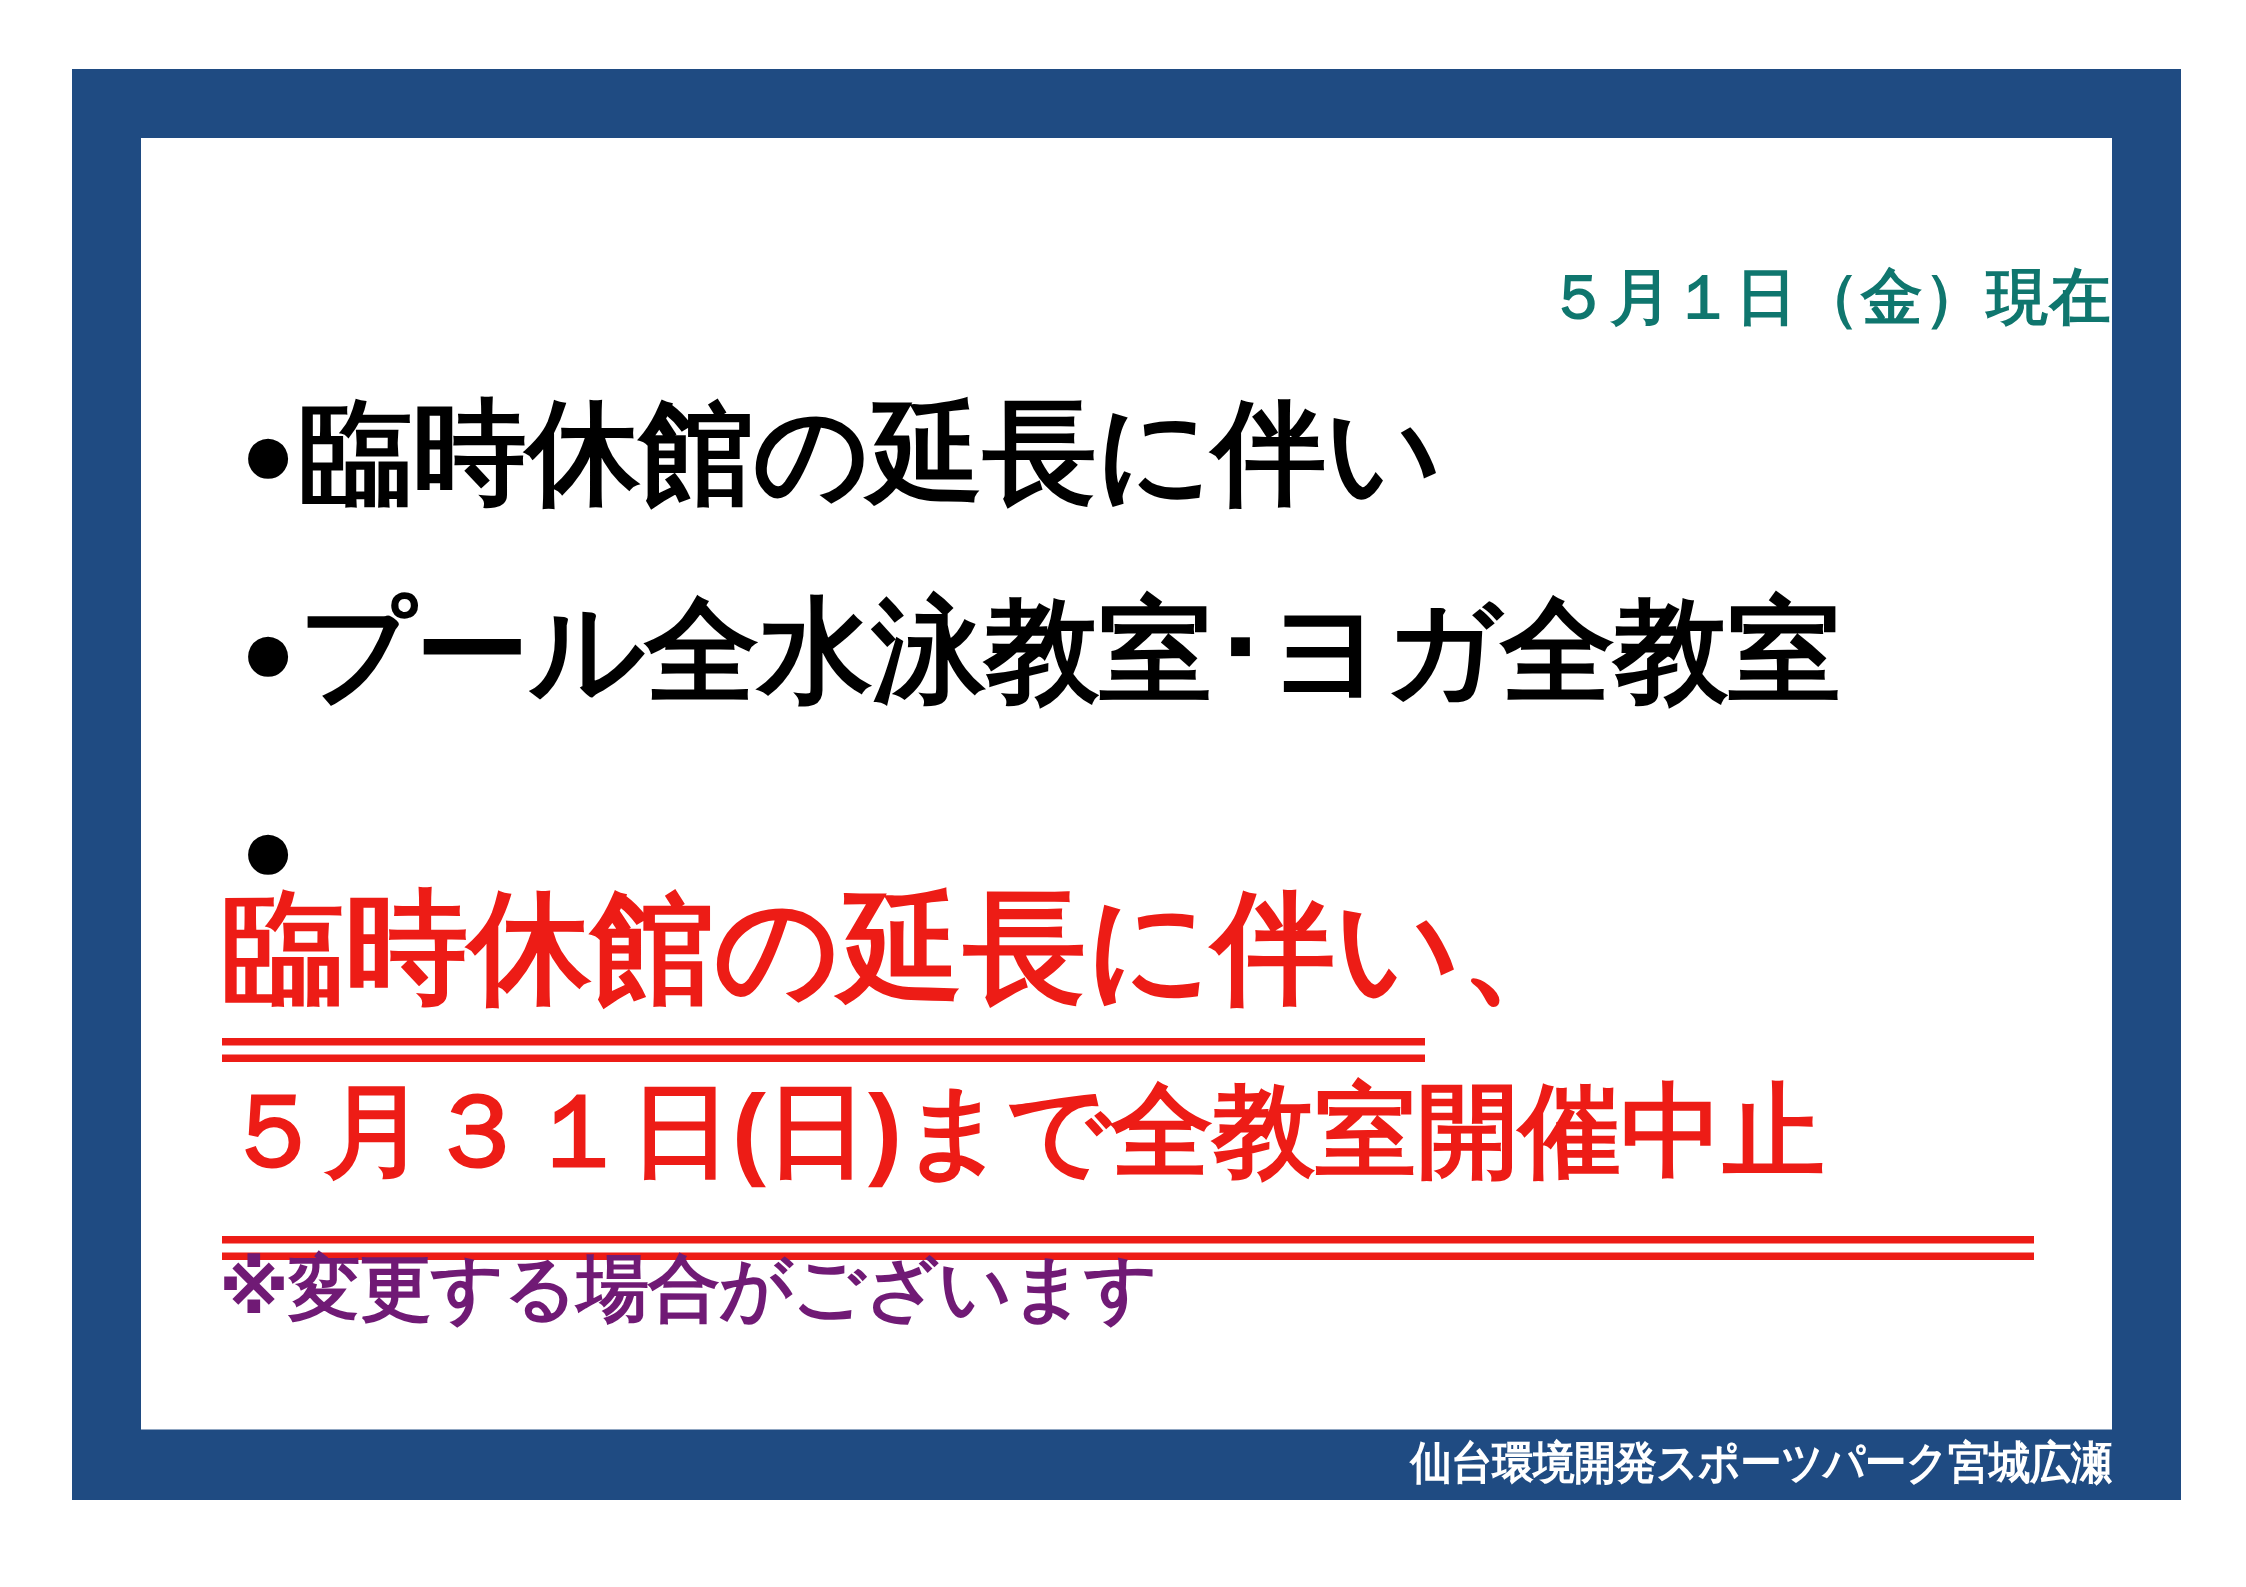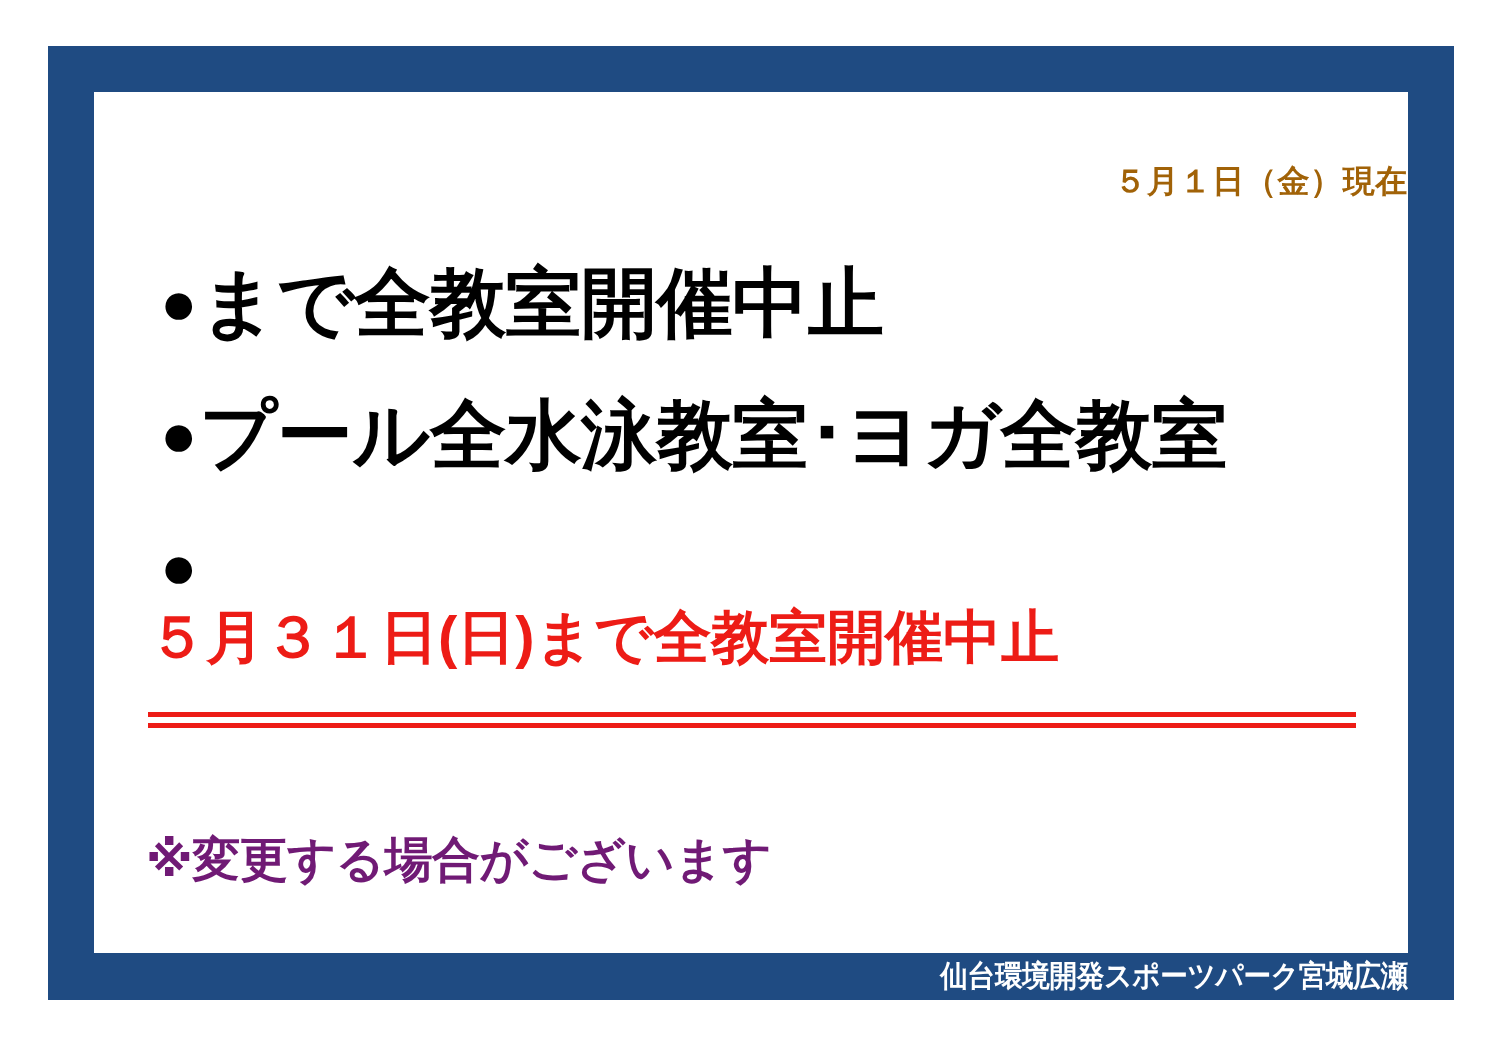--- a/index.html
+++ b/index.html
@@ -34,24 +34,24 @@
     width: 1314px;
     height: 861px;
     background: #ffffff;
     box-sizing: border-box;
   }
 
   
   #header-date {
     position: absolute;
     right: 0px;
-    top: 73px;
-    font-size: 32px;
-    font-weight: bold;
-    color: #a16207;
+    top: 86px;
+    font-size: 41px;
+    font-weight: bold;
+    color: #0f766e;
     letter-spacing: 0.02em;
     white-space: nowrap;
     line-height: 1;
   }
 
   
   #bullet-list {
     position: absolute;
     left: 66px;
     top: 145px;
@@ -107,21 +107,21 @@
 
   #red-line-1 {
     font-size: 82px;
     height: 112px;
   }
   #red-line-1 .rl-text { padding-right: 4px; }
   #red-line-1 .ul-a { top: 100px; width: 802px; }
   #red-line-1 .ul-b { top: 111px; width: 802px; }
 
   #red-line-2 {
-    font-size: 58px;
+    font-size: 68px;
     height: 118px;
     margin-top: 16px;
   }
   #red-line-2 .ul-a { top: 104px; width: 1208px; }
   #red-line-2 .ul-b { top: 115px; width: 1208px; }
 
   
   #footnote {
     position: absolute;
     left: 52px;
@@ -157,36 +157,41 @@
 <div id="poster">
 
   <div id="sheet">
 
     <div id="header-date">５月１日（金）現在</div>
 
     <div id="bullet-list">
 
       <div class="bullet-row">
         <span class="bullet-dot">●</span>
-        <span class="bullet-text">まで全教室開催中止</span>
+        <span class="bullet-text">臨時休館の延長に伴い</span>
       </div>
 
       <div class="bullet-row">
         <span class="bullet-dot">●</span>
         <span class="bullet-text">プール全水泳教室･ヨガ全教室</span>
       </div>
 
       <div class="bullet-row">
         <span class="bullet-dot">●</span>
       </div>
 
     </div>
 
     <div id="red-block">
 
+      <div class="red-line" id="red-line-1">
+        <span class="rl-text">臨時休館の延長に伴い、</span>
+        <span class="dbl-underline ul-a"></span>
+        <span class="dbl-underline ul-b"></span>
+      </div>
 
       <div class="red-line" id="red-line-2">
         <span class="rl-text">５月３１日(日)まで全教室開催中止</span>
         <span class="dbl-underline ul-a"></span>
         <span class="dbl-underline ul-b"></span>
       </div>
 
     </div>
 
     <div id="footnote">※変更する場合がございます</div>

